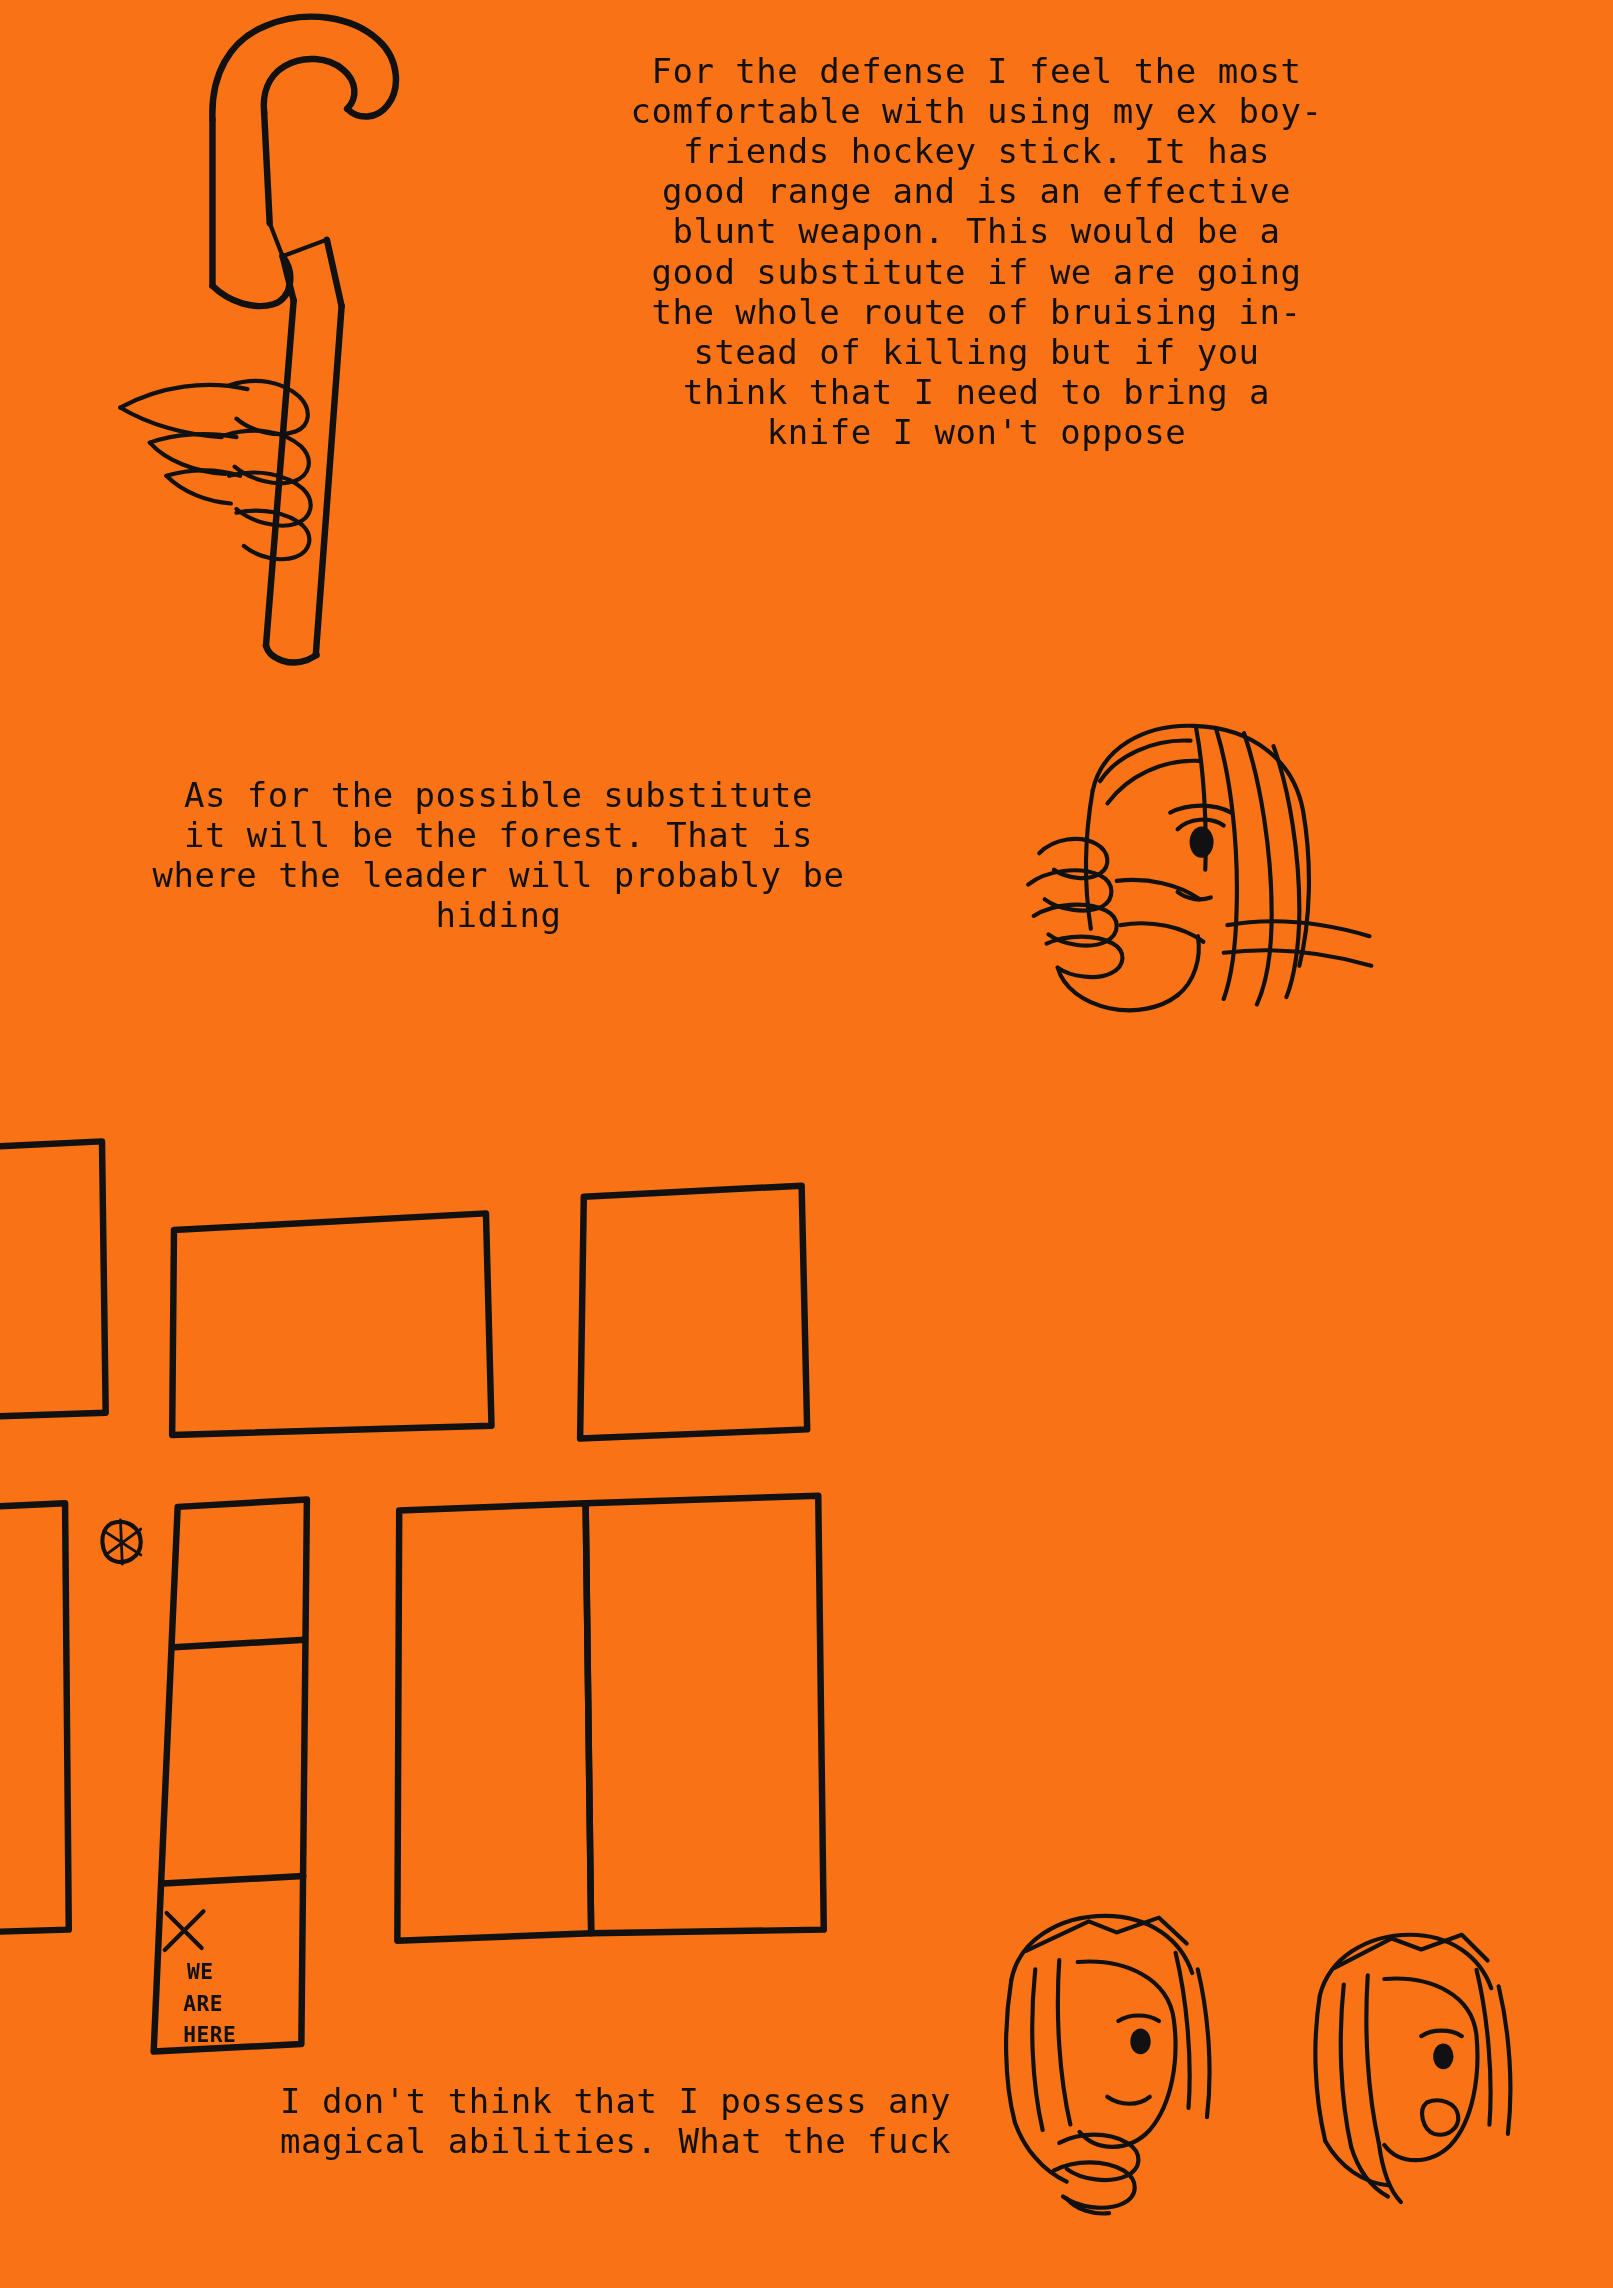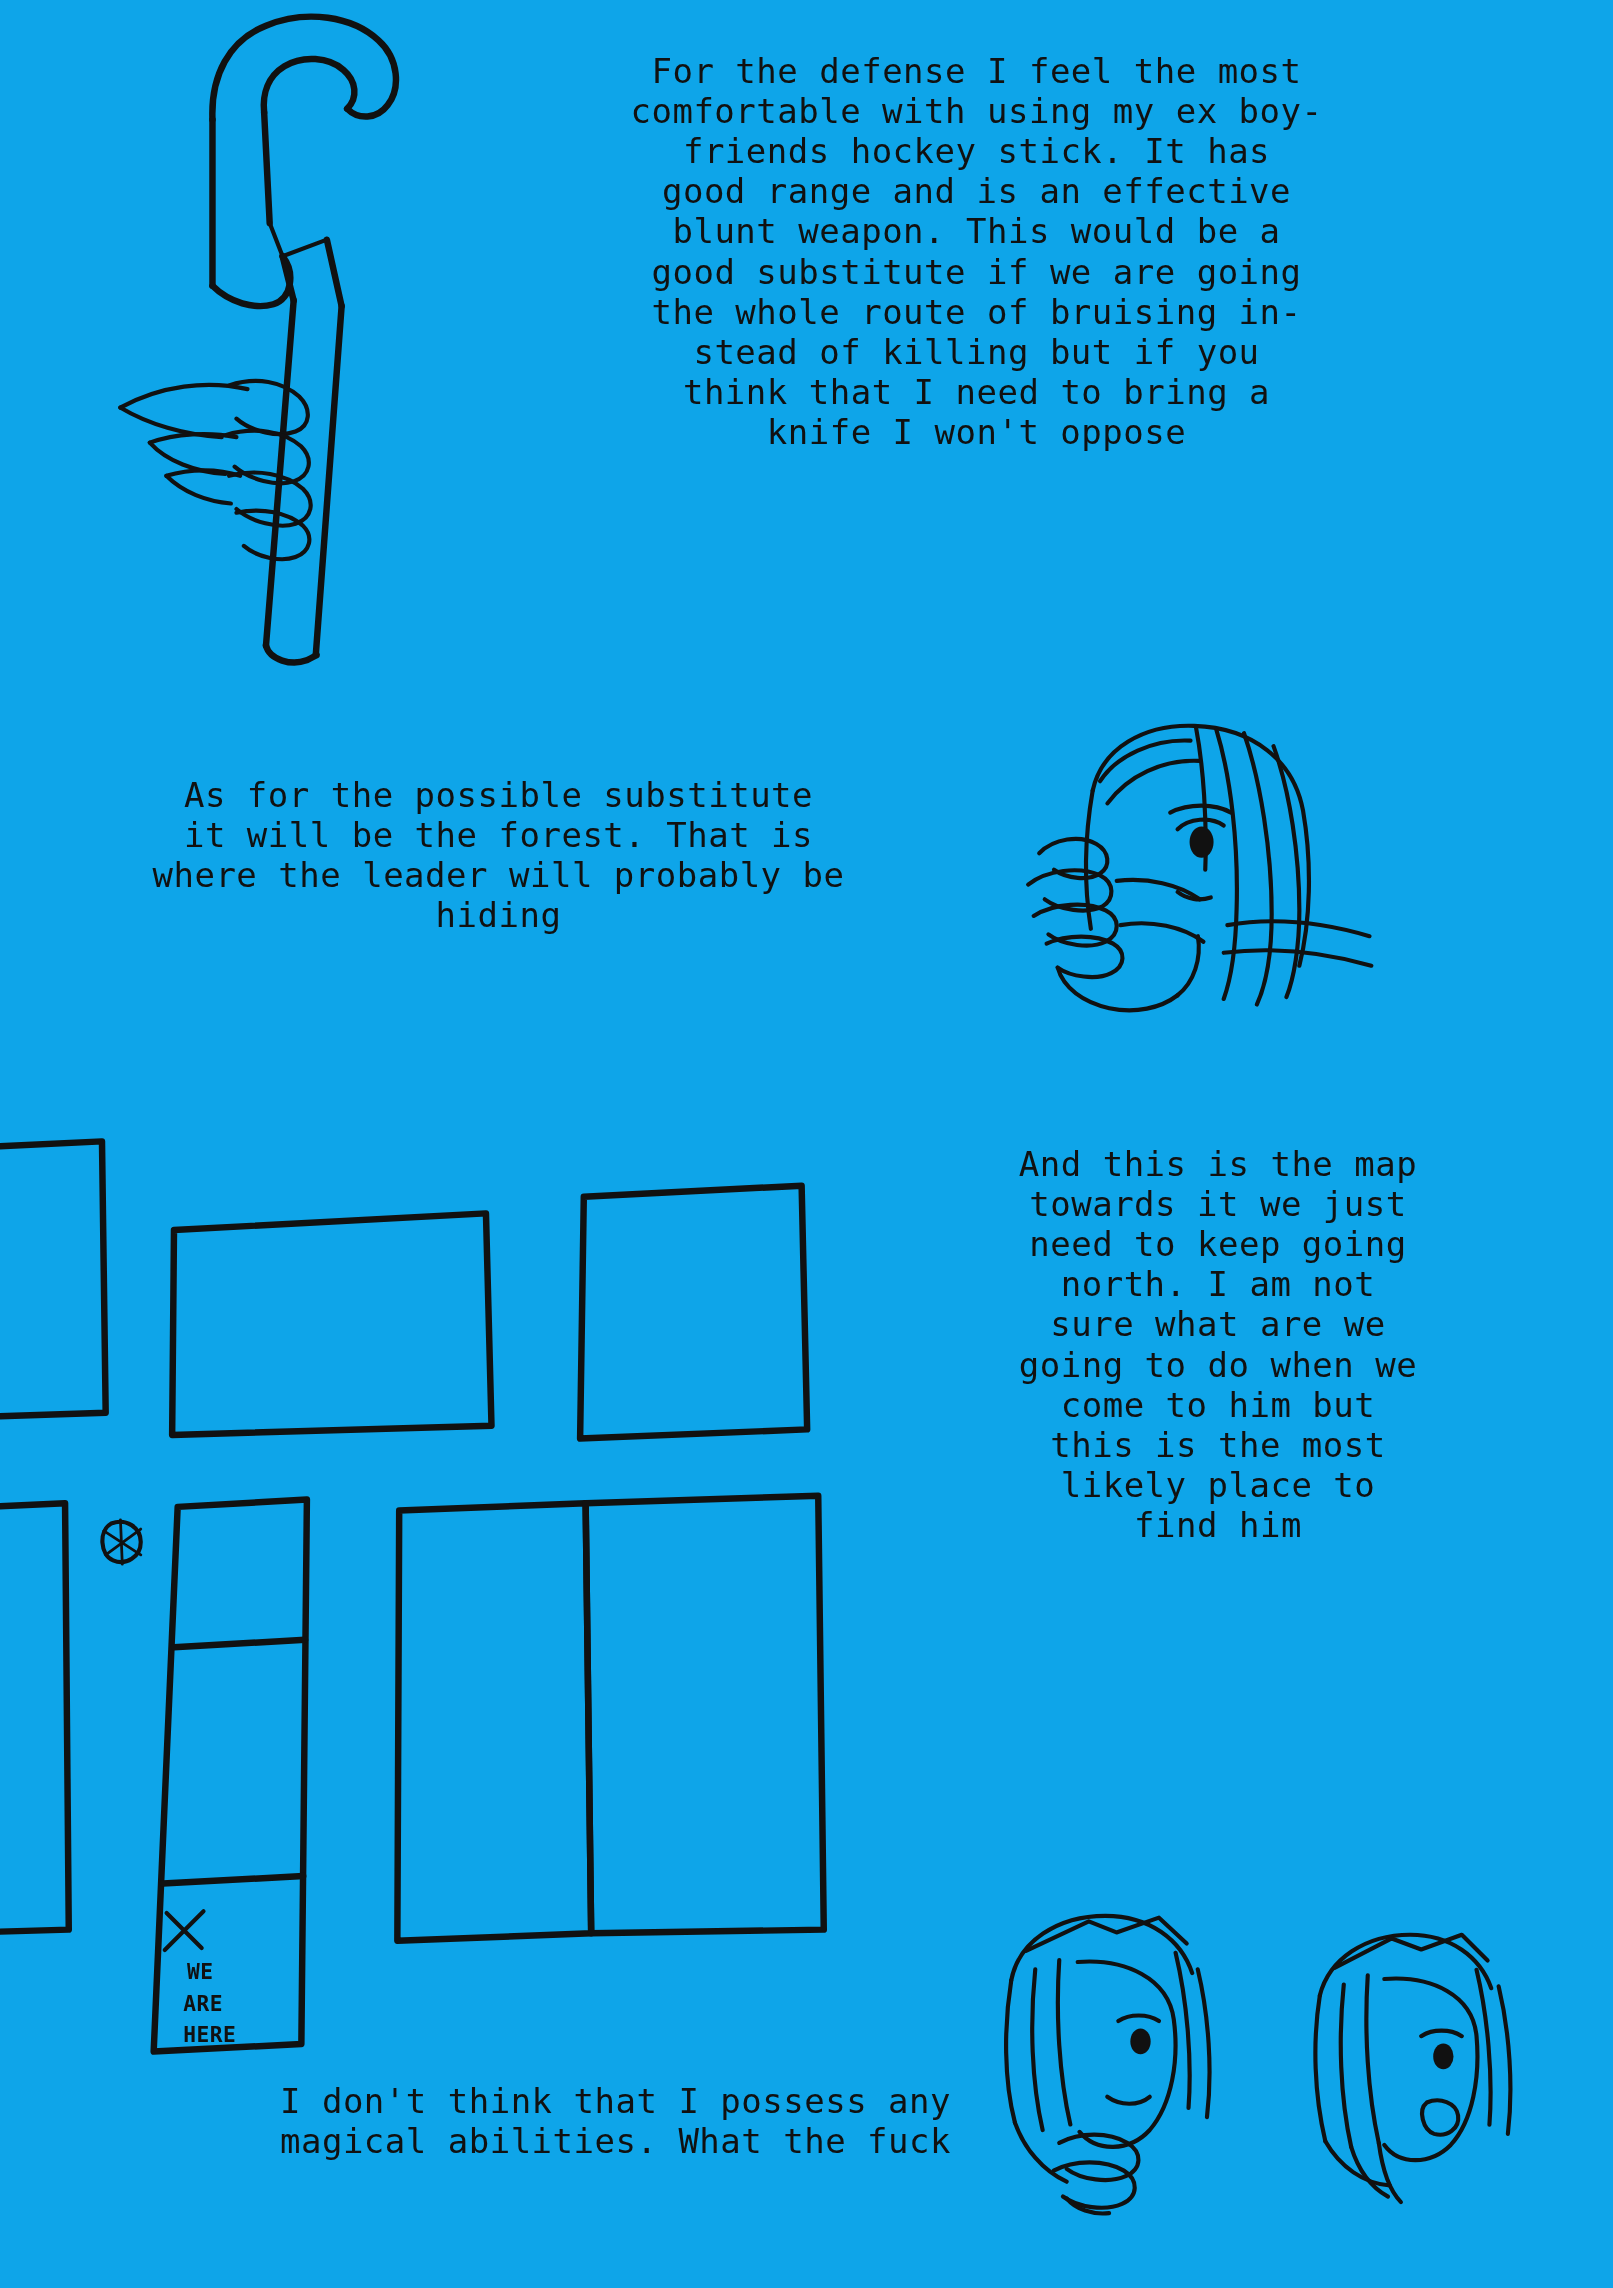--- a/index.html
+++ b/index.html
@@ -12,21 +12,21 @@
     height: 2289px;
     position: relative;
     font-family: "DejaVu Sans Mono", monospace;
     color: #000000;
     overflow: hidden;
   }
 
   .page {
     position: absolute;
     inset: 0;
-    background: #0ea5e9;
+    background: #f97316;
     text-decoration: underline;
   }
 
   .text-block {
     position: absolute;
     text-align: center;
     font-family: "DejaVu Sans Mono", monospace;
     font-size: 34px;
     line-height: 1.18;
     letter-spacing: 0.5px;
@@ -230,30 +230,20 @@
       <path class="ink-fat" d="M654 414 L906 406 L912 876 L660 880 Z"></path>
 
       <path class="ink" d="M200 858 L238 896 M240 856 L198 898"></path>
 
       <text class="map-label" x="222" y="930">WE</text>
       <text class="map-label" x="218" y="964">ARE</text>
       <text class="map-label" x="218" y="998">HERE</text>
     </svg>
   </div>
 
-  <div class="text-block" id="text-map">And this is the map
-towards it we just
-need to keep going
-north. I am not
-sure what are we
-going to do when we
-come to him but
-this is the most
-likely place to
-find him</div>
 
   <div class="text-block" id="text-magic">I don't think that I possess any
 magical abilities. What the fuck</div>
 
   <div class="drawing" id="drawing-face-left">
     <svg width="277" height="314" viewBox="0 0 300 340">
 
       <path class="ink" d="M36 86 C44 44 86 16 138 16 C186 16 220 42 232 78"></path>
       <path class="ink" d="M52 54 L120 22 L150 34 L196 18 L226 46"></path>
 

